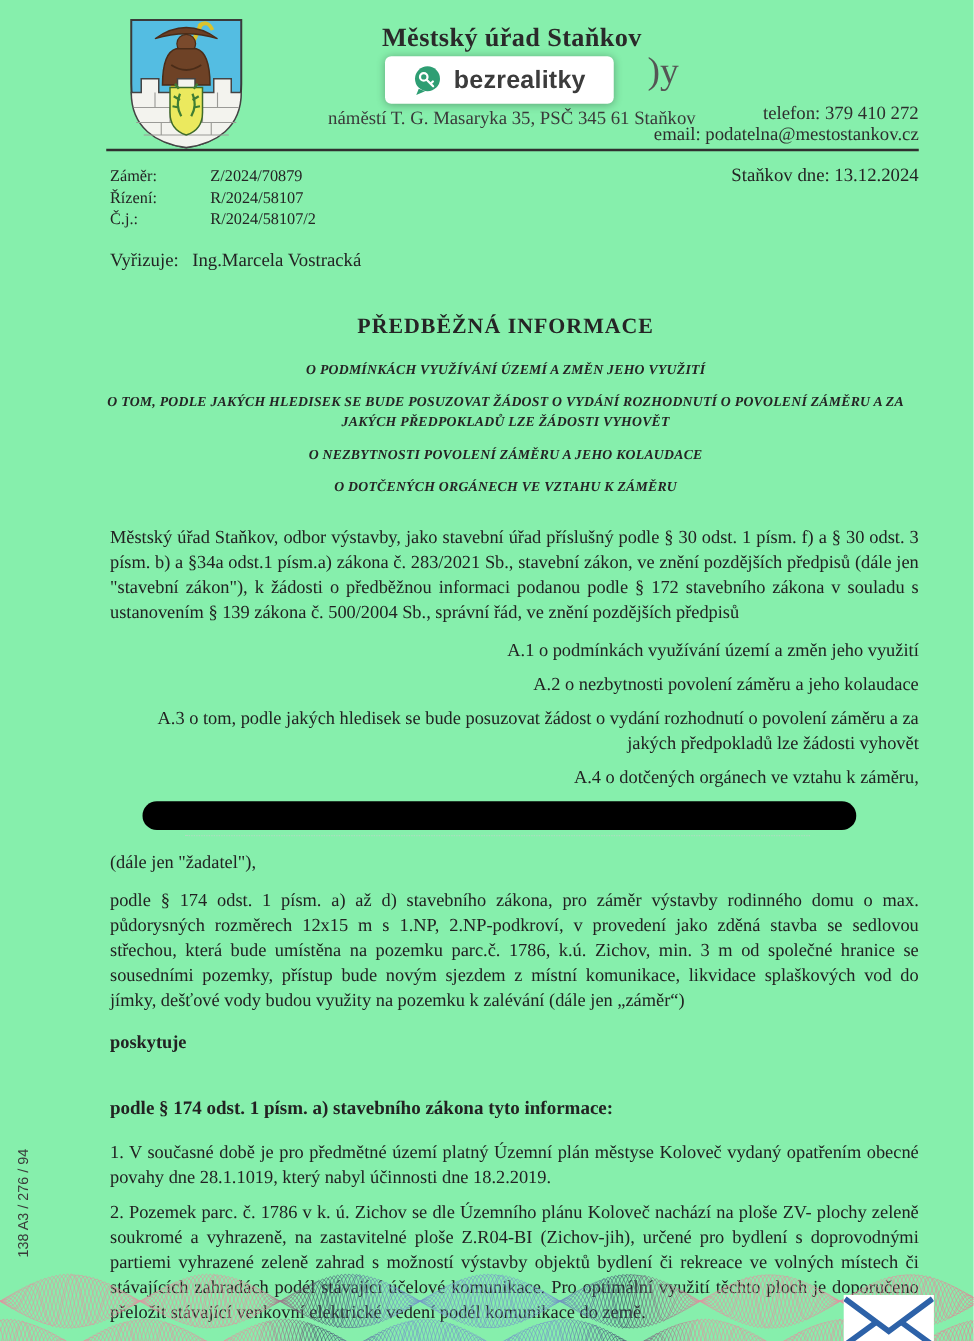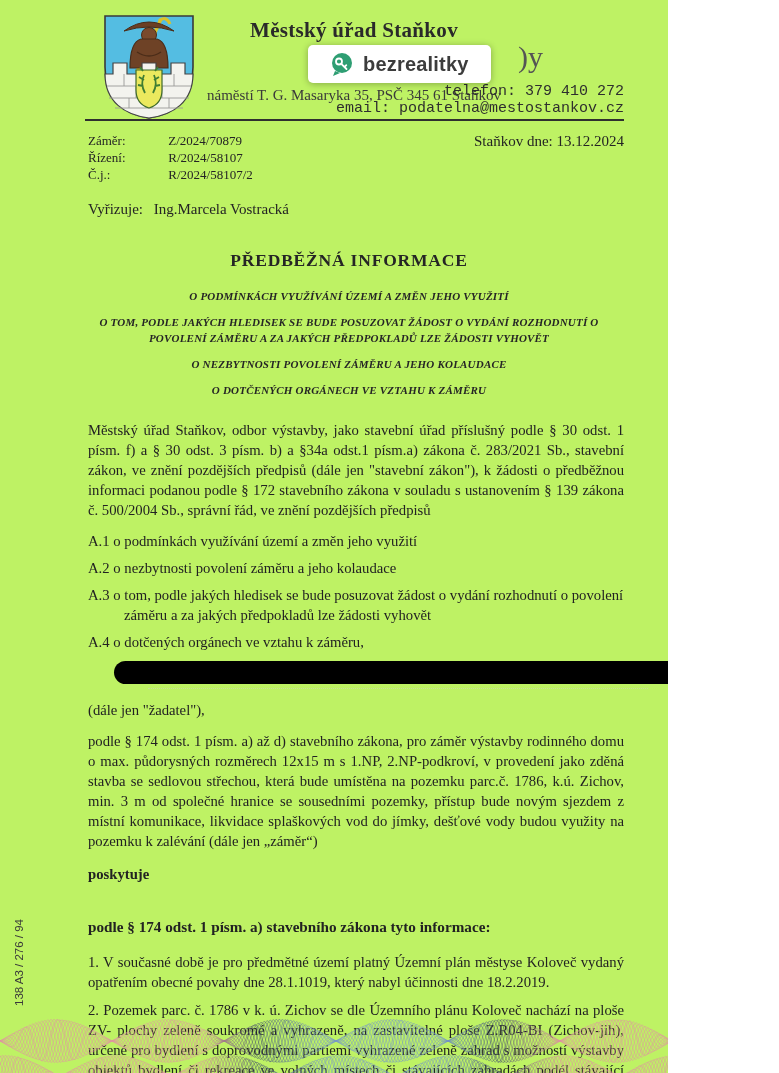--- a/index.html
+++ b/index.html
@@ -1,47 +1,47 @@
 <!DOCTYPE html>
 <html style="--brand: #2E9E73;"><head>
 <meta charset="utf-8">
 <style>
   html,body{margin:0;padding:0;background:#ffffff;}
-  .page{position:relative;width:668px;height:1073px;background:#bef264;overflow:hidden;
+  .page{position:relative;width:779px;height:1073px;background:#86efac;overflow:hidden;
         font-family:"Liberation Serif", serif;color:#242424;}
   
   .coa{position:absolute;left:98px;top:12px;width:102px;height:110px;}
   .hdr-title{position:absolute;left:85px;right:45px;top:18px;text-align:center;
              font-size:21px;font-weight:bold;letter-spacing:.3px;color:#2a2a2a;}
   .hdr-frag{position:absolute;left:518px;top:40px;font-size:30px;color:#555;}
   .badge{position:absolute;left:308px;top:45px;height:38px;padding:0 22px;background:#fff;
          border-radius:5px;box-shadow:0 1px 7px rgba(0,0,0,.30);display:flex;align-items:center;
          gap:9px;z-index:6;font-family:"Liberation Sans",sans-serif;font-weight:bold;
          font-size:20px;color:#3c3c3c;letter-spacing:.2px;}
   .addr{position:absolute;left:85px;right:45px;top:87px;text-align:center;font-size:15px;color:#3a3a3a;}
-  .contact{position:absolute;right:44px;text-align:center;font-size:15px;color:#2e2e2e;font-family:Liberation Mono, monospace;}
+  .contact{position:absolute;right:44px;text-align:center;font-size:15px;color:#2e2e2e;}
   .tele{top:83px;} .mail{top:100px;}
   .hdr-rule{position:absolute;left:85px;right:44px;top:119px;height:2px;background:#2f2f2f;}
   
   .meta-row{position:absolute;left:88px;font-size:13px;}
   .meta-row .lbl{display:inline-block;width:77px;}
   .m0{top:133px;} .m1{top:150px;} .m2{top:167px;}
   .date{position:absolute;right:44px;top:133px;font-size:15px;}
   .handler{position:absolute;left:88px;top:201px;font-size:15px;}
   .handler .lbl{display:inline-block;width:62px;}
   
   .titles{position:absolute;left:70px;right:40px;top:250px;text-align:center;color:#252525;}
   .t-main{font-size:17.5px;font-weight:bold;letter-spacing:.8px;}
   .t-sub{font-size:11px;font-weight:bold;letter-spacing:.2px;line-height:16px;font-style:italic;}
   .s0{margin-top:17px;} .s1{margin-top:10px;} .s2{margin-top:10px;} .s3{margin-top:10px;}
   
   .body-col{position:absolute;left:88px;right:44px;top:420px;font-size:14.7px;line-height:20px;color:#222;}
   .para{text-align:justify;}
   .a-list{margin-top:11px;}
-  .a-item{padding-left:36px;text-indent:-36px;margin-bottom:7px;}
+  .a-item{padding-left:36px;text-indent:-36px;margin-bottom:7px;text-align:right;}
   .filed{margin-top:11px;}
   .redact{margin-top:9px;margin-left:26px;width:571px;height:23px;background:#000;border-radius:12px;}
   .ghost{margin:4px 0 0 60px;width:500px;border-top:1px dotted #cfcfcf;opacity:.55;height:1px;}
   .alias{margin-top:10px;}
   .project{margin-top:11px;}
   .provides{margin-top:13px;font-weight:bold;}
   .info-head{margin-top:33px;font-weight:bold;font-size:15.2px;}
   .info-1{margin-top:15px;}
   .info-2{margin-top:8px;}
   

